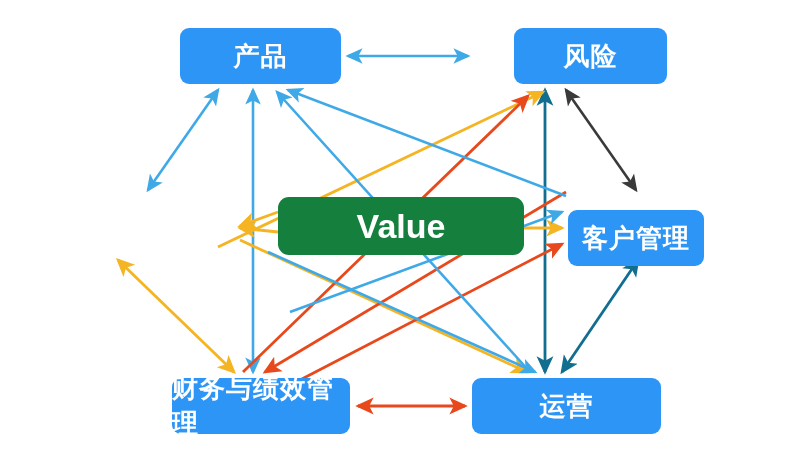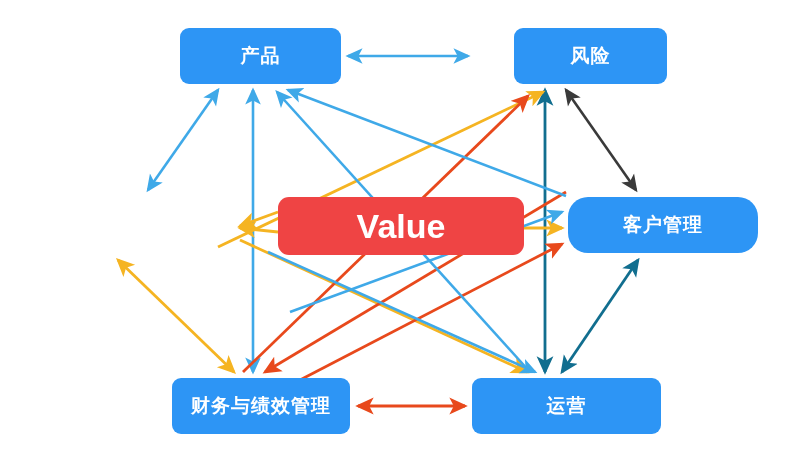--- a/index.html
+++ b/index.html
@@ -30,32 +30,32 @@
     justify-content: center;
     border-radius: 9px;
     color: #ffffff;
     font-weight: bold;
     letter-spacing: 1px;
     z-index: 5;
     user-select: none;
   }
   .node-blue {
     background: #2D95F5;
-    font-size: 19px;
+    font-size: 26px;
   }
   .node-center {
-    background: #ef4444;
+    background: #15803d;
     font-size: 34px;
     letter-spacing: 0px;
     border-radius: 11px;
   }
   #node-product   { left: 180px; top: 28px;  width: 161px; height: 56px; }
   #node-risk      { left: 475px; top: 28px;  width: 153px; height: 56px; margin-left: 39px; }
   #node-channel   { left: 72px;  top: 197px; width: 161px; height: 56px; }
-  #node-customer  { left: 568px; top: 197px; width: 190px; height: 56px; border-radius: 20px; }
+  #node-customer  { left: 568px; top: 210px; width: 136px; height: 56px; }
   #node-finance   { left: 172px; top: 378px; width: 178px; height: 56px; }
   #node-operation { left: 472px; top: 378px; width: 189px; height: 56px; font-family: Liberation Serif, serif; }
   #node-value     { left: 278px; top: 197px; width: 246px; height: 58px; }
 </style>
 </head>
 <body>
 
 <div id="canvas">
 
   <svg id="arrow-layer" viewBox="0 0 800 449" xmlns="http://www.w3.org/2000/svg">

